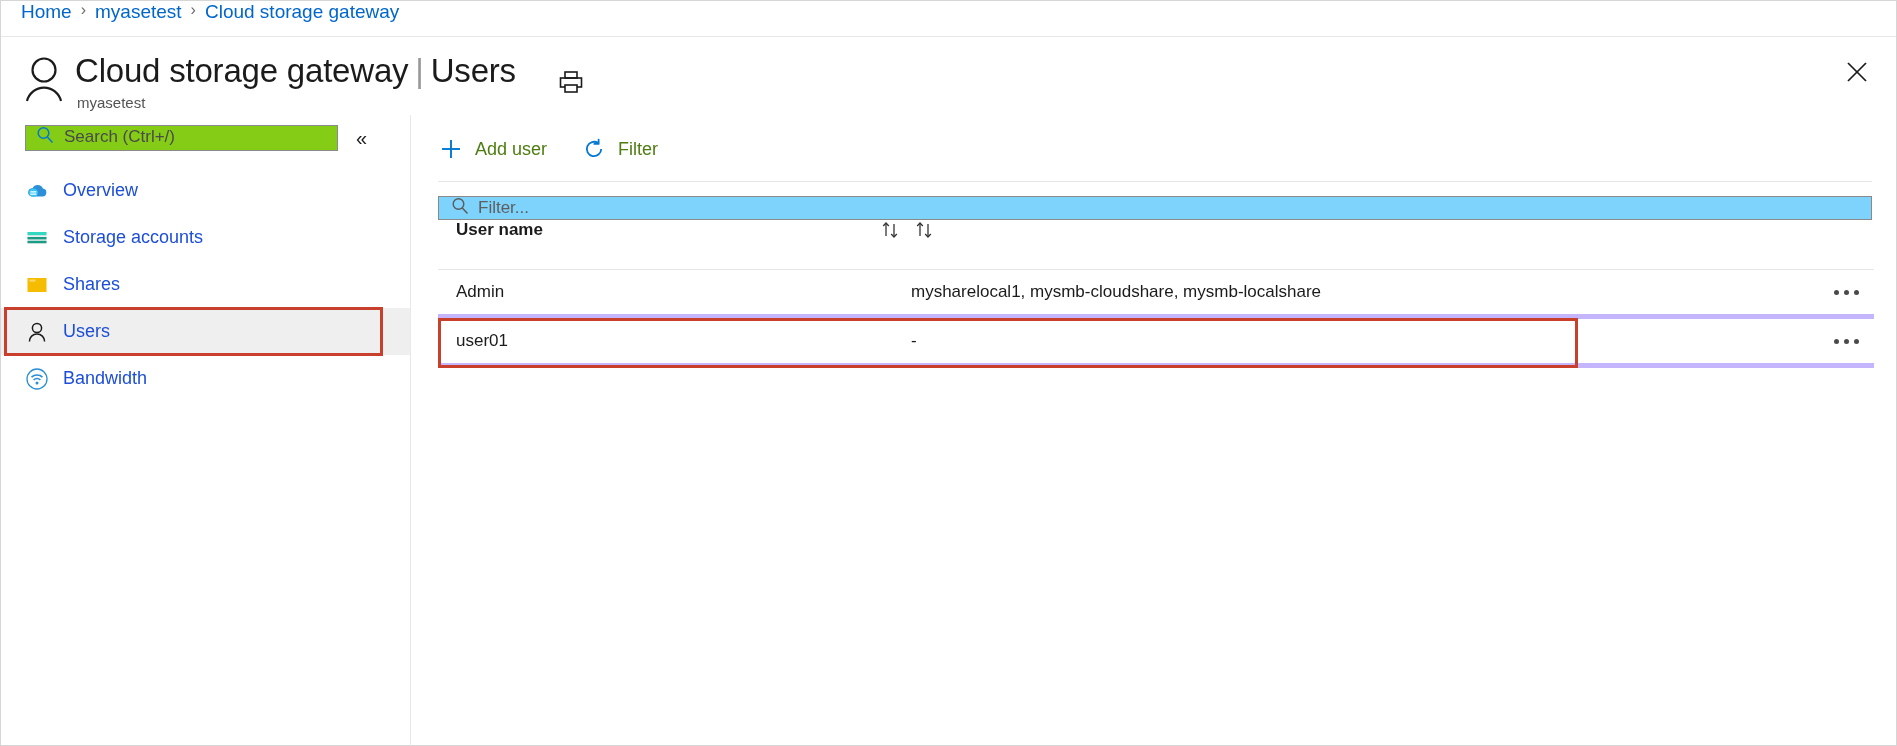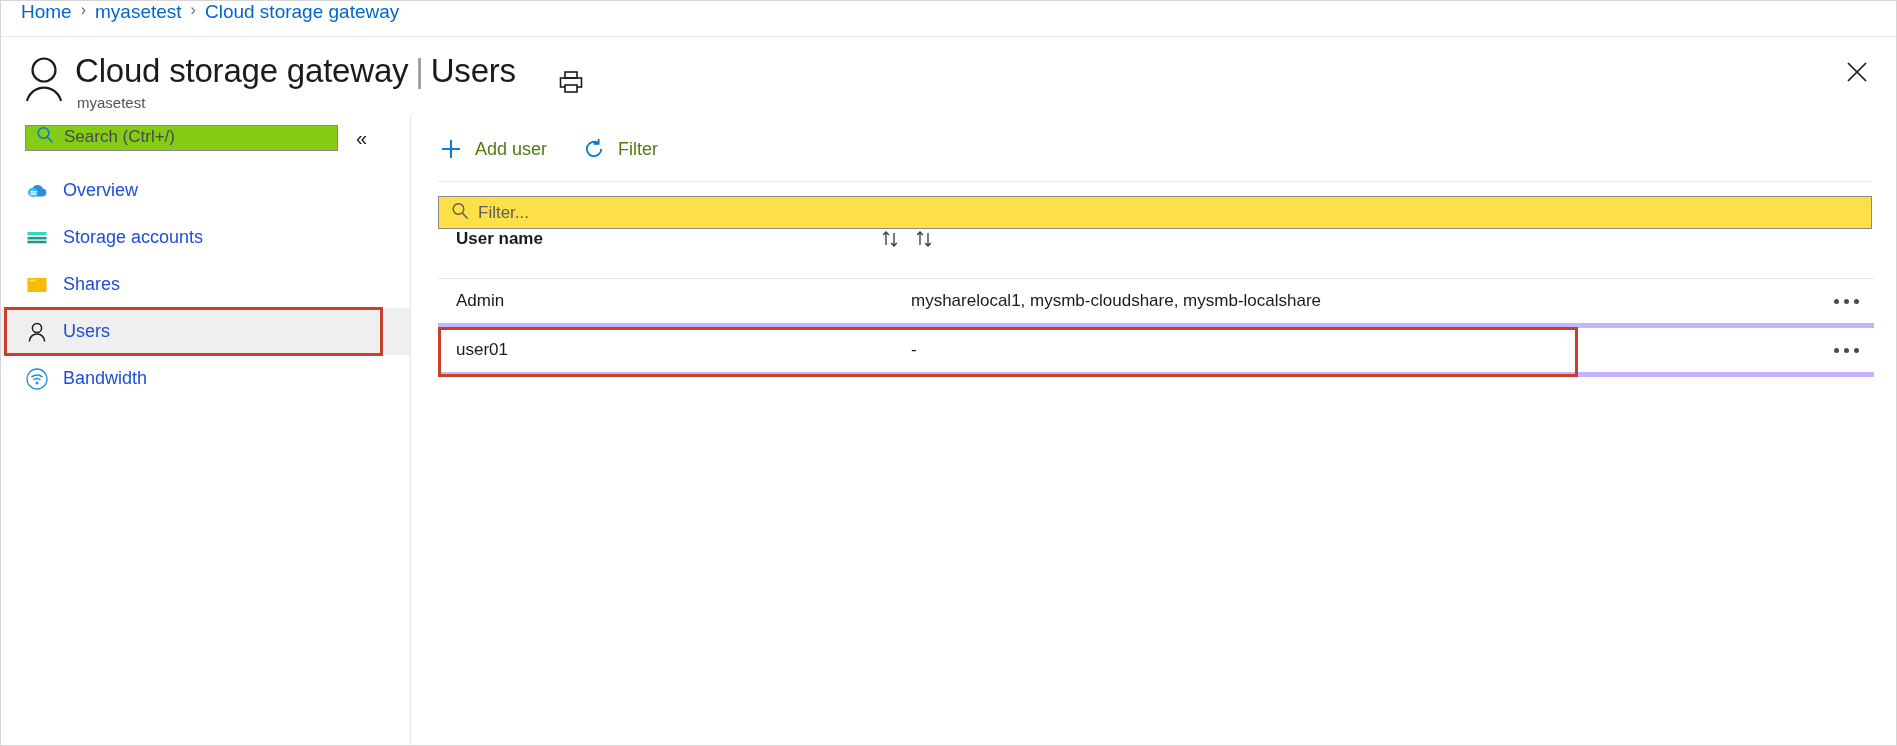--- a/index.html
+++ b/index.html
@@ -192,23 +192,23 @@
     flex: 0 0 26px;
   }
   .toolbar-divider {
     border-bottom: 1px solid #e6e6e6;
     margin-top: 12px;
     margin-left: 2px;
   }
   .filter-box {
     margin-top: 14px;
     margin-left: 2px;
-    height: 33px;
+    height: 24px;
     border: 1px solid #8a8a8a;
-    background: #fde047;
+    background: #7dd3fc;
     display: flex;
     align-items: center;
   }
   .filter-box .mag { margin: 0 7px 0 12px; flex: 0 0 auto; }
   .filter-box input {
     border: none; outline: none;
     font-size: 17px;
     color: #444;
     font-family: "Liberation Sans", sans-serif;
     width: 100%;

